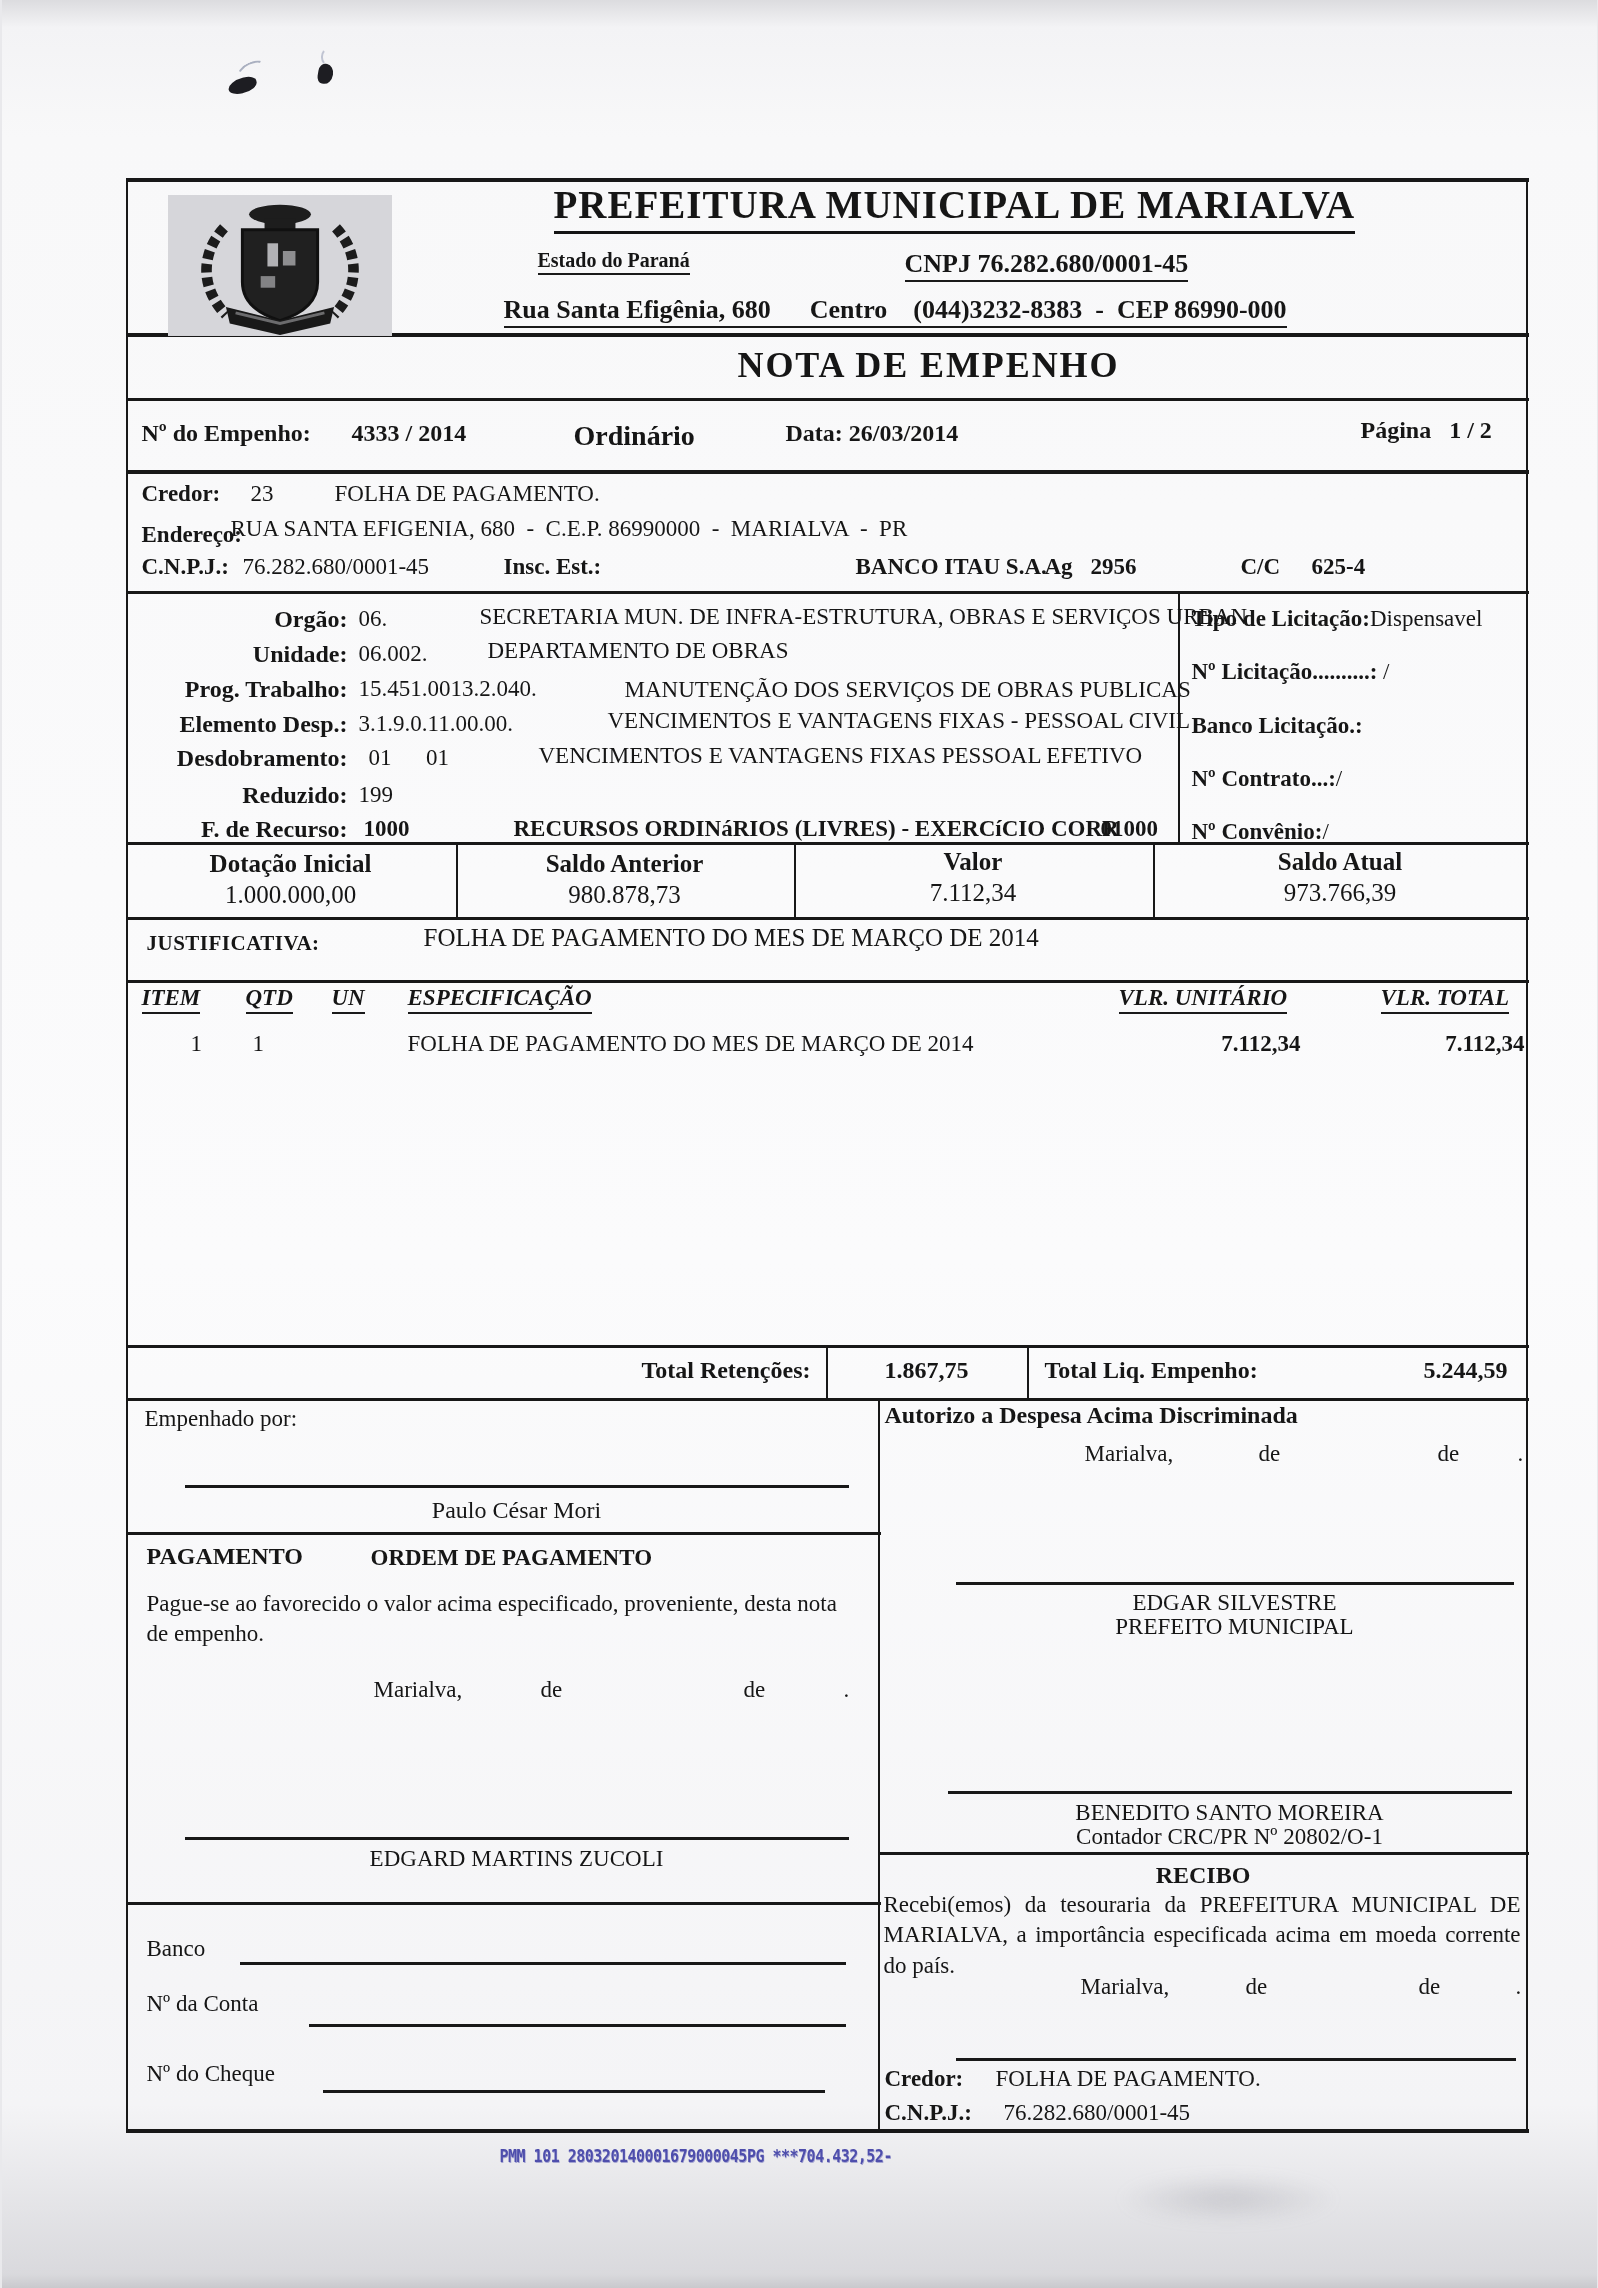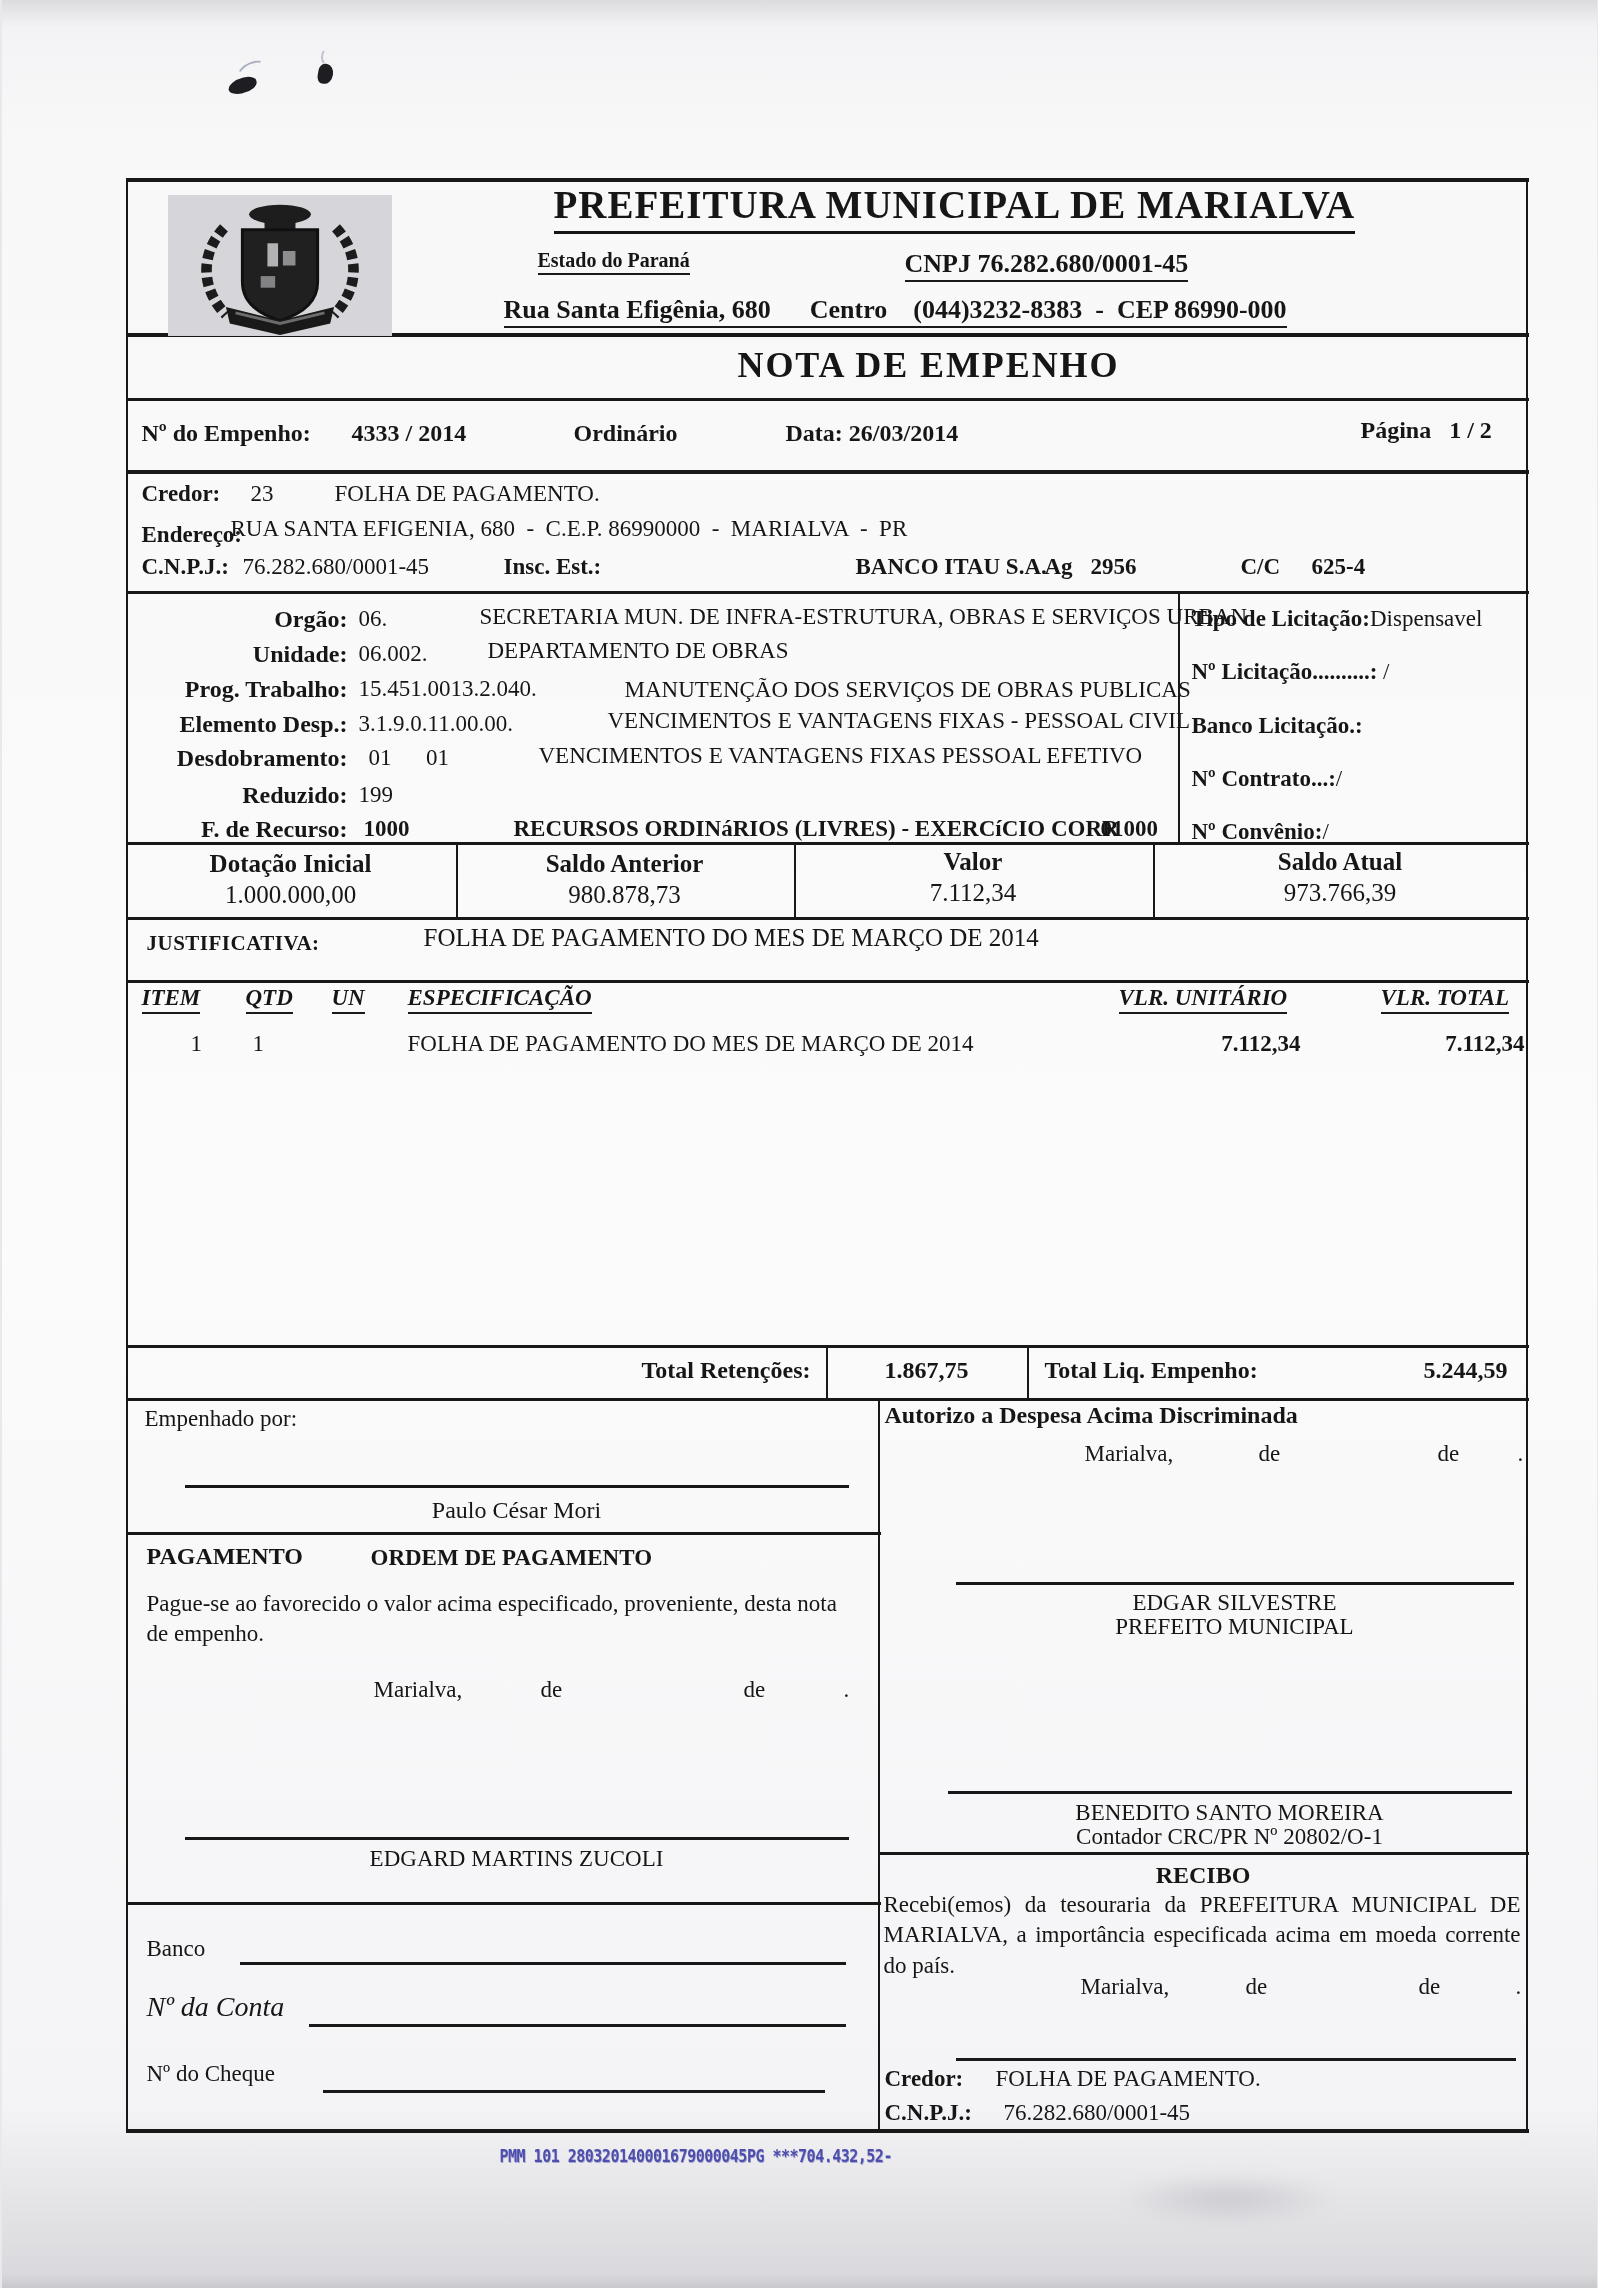--- a/index.html
+++ b/index.html
@@ -74,21 +74,21 @@
 
   <div class="t b u3" style="left:552px;top:183px;font-size:39px;letter-spacing:1px;">PREFEITURA MUNICIPAL DE MARIALVA</div>
   <div class="t b u2" style="left:536px;top:249px;font-size:20px;">Estado do Paraná</div>
   <div class="t b u2" style="left:903px;top:249px;font-size:26px;">CNPJ 76.282.680/0001-45</div>
   <div class="t b u2 pre" style="left:502px;top:295px;font-size:26px;">Rua Santa Efigênia, 680      Centro    (044)3232-8383  -  CEP 86990-000</div>
 
   <div class="t b" style="left:736px;top:345px;font-size:36px;letter-spacing:1.9px;">NOTA  DE  EMPENHO</div>
 
   <div class="t b" style="left:140px;top:420px;font-size:24px;">Nº do Empenho:</div>
   <div class="t b" style="left:350px;top:420px;font-size:24px;">4333 / 2014</div>
-  <div class="t b" style="left:572px;top:420px;font-size:24px;">Ordinário</div>
+  <div class="t b" style="left:572px;top:420px;font-size:28px;">Ordinário</div>
   <div class="t b" style="left:784px;top:420px;font-size:24px;">Data: 26/03/2014</div>
   <div class="t b pre" style="left:1359px;top:417px;font-size:24px;">Página   1 / 2</div>
 
   <div class="t b" style="left:140px;top:481px;font-size:23px;">Credor:</div>
   <div class="t" style="left:249px;top:481px;font-size:23px;">23</div>
   <div class="t" style="left:333px;top:481px;font-size:23px;">FOLHA DE PAGAMENTO.</div>
   <div class="t b" style="left:140px;top:522px;font-size:23px;">Endereço:</div>
   <div class="t pre" style="left:229px;top:516px;font-size:23px;">RUA SANTA EFIGENIA, 680  -  C.E.P. 86990000  -  MARIALVA  -  PR</div>
   <div class="t b" style="left:140px;top:554px;font-size:23px;">C.N.P.J.:</div>
   <div class="t" style="left:241px;top:554px;font-size:23px;">76.282.680/0001-45</div>
@@ -179,21 +179,21 @@
   <div class="t b" style="left:369px;top:1545px;font-size:23px;">ORDEM DE PAGAMENTO</div>
   <div class="t wrap" style="left:145px;top:1589px;width:697px;font-size:23px;line-height:1.3;white-space:normal;">Pague-se ao favorecido o valor acima especificado, proveniente, desta nota de empenho.</div>
   <div class="t" style="left:372px;top:1677px;font-size:23px;">Marialva,</div>
   <div class="t" style="left:539px;top:1677px;font-size:23px;">de</div>
   <div class="t" style="left:742px;top:1677px;font-size:23px;">de</div>
   <div class="t" style="left:842px;top:1677px;font-size:23px;">.</div>
   <div class="sig" style="left:183px;top:1837px;width:664px;height:2.9px;"></div>
   <div class="t ctr" style="left:183px;top:1846px;width:664px;font-size:23px;">EDGARD MARTINS ZUCOLI</div>
   <div class="t" style="left:145px;top:1936px;font-size:23px;">Banco</div>
   <div class="sig" style="left:238px;top:1962px;width:606px;height:2.9px;"></div>
-  <div class="t" style="left:145px;top:1991px;font-size:28px;font-style:italic;">Nº da Conta</div>
+  <div class="t" style="left:145px;top:1991px;font-size:23px;">Nº da Conta</div>
   <div class="sig" style="left:307px;top:2024px;width:537px;height:2.9px;"></div>
   <div class="t" style="left:145px;top:2061px;font-size:23px;">Nº do Cheque</div>
   <div class="sig" style="left:321px;top:2090px;width:502px;height:2.9px;"></div>
 
   <div class="t b" style="left:883px;top:1402px;font-size:24px;">Autorizo a Despesa Acima Discriminada</div>
   <div class="t" style="left:1083px;top:1441px;font-size:23px;">Marialva,</div>
   <div class="t" style="left:1257px;top:1441px;font-size:23px;">de</div>
   <div class="t" style="left:1436px;top:1441px;font-size:23px;">de</div>
   <div class="t" style="left:1516px;top:1441px;font-size:23px;">.</div>
   <div class="sig" style="left:954px;top:1582px;width:558px;height:2.9px;"></div>

